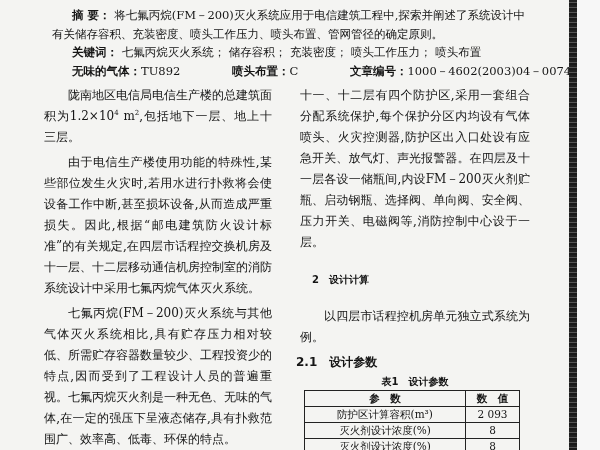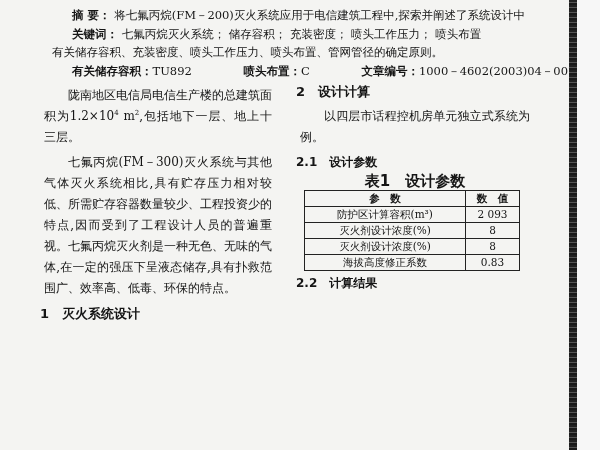--- a/index.html
+++ b/index.html
@@ -8,64 +8,66 @@
   .page{position:absolute;left:0;top:0;width:600px;height:450px;}
   .abstract{position:absolute;left:52px;top:6px;width:400px;font-size:11.5px;line-height:18.5px;}
   .abstract .lbl{font-family:"DejaVu Sans","Liberation Sans",sans-serif;font-weight:bold;}
   .abstract .row{white-space:nowrap;}
   .abstract .ind{padding-left:20px;}
   .meta span{margin-right:24px;}
   .col{position:absolute;font-size:12px;line-height:21px;}
   .colL{left:40px;top:81px;width:236px;}
   .colR{left:296px;top:81px;width:238px;}
   .p{text-indent:24px;margin:4px;text-align:justify;}
-  .h1{font-family:"DejaVu Sans","Liberation Sans",sans-serif;font-weight:bold;font-size:13px;margin:0;}
+  .h1{font-family:"DejaVu Sans","Liberation Sans",sans-serif;font-weight:bold;font-size:10px;margin:16px;}
   .h2{font-family:"DejaVu Sans","Liberation Sans",sans-serif;font-weight:bold;font-size:12px;margin:0;}
-  .cap{font-family:"DejaVu Sans","Liberation Sans",sans-serif;font-weight:bold;font-size:15px;text-align:center;line-height:17px;}
+  .cap{font-family:"DejaVu Sans","Liberation Sans",sans-serif;font-weight:bold;font-size:10px;text-align:center;line-height:17px;}
   table{border-collapse:collapse;font-size:10.5px;}
   .t1{width:216px;margin-left:8px;}
   .t1 td{border:1px solid #222;text-align:center;height:15px;padding:0;line-height:15px;}
   .t1 tr.head td{font-weight:bold;}
   .edge{position:absolute;left:569px;top:0;width:8px;height:450px;
         background:repeating-linear-gradient(180deg,#222 0 2px,#555 2px 3px,#1a1a1a 3px 5px);}
   .edge2{position:absolute;left:577px;top:0;width:23px;height:450px;background:#f7f7f7;}
   .sup{font-size:7px;vertical-align:super;line-height:0;}
 </style>
 </head>
 <body>
 
 <div class="page">
 
   <div class="abstract">
     <div class="row ind">
       <span class="lbl">摘 要：</span>
       <span>将七氟丙烷(FM－200)灭火系统应用于电信建筑工程中,探索并阐述了系统设计中</span>
     </div>
+    <div class="row">
+      <span>有关储存容积、充装密度、喷头工作压力、喷头布置、管网管径的确定原则。</span>
+    </div>
     <div class="row ind">
       <span class="lbl">关键词：</span>
       <span>七氟丙烷灭火系统； 储存容积； 充装密度； 喷头工作压力； 喷头布置</span>
     </div>
-    <div class="row">
-      <span>有关储存容积、充装密度、喷头工作压力、喷头布置、管网管径的确定原则。</span>
-    </div>
     <div class="row ind meta">
-      <span><b class="lbl">有关储存容积：</b><span>TU892</span></span>
+      <span><b class="lbl">无味的气体：</b><span>TU892</span></span>
       <span><b class="lbl">喷头布置：</b><span>C</span></span>
       <span><b class="lbl">文章编号：</b><span>1000－4602(2003)04－0074－02</span></span>
     </div>
   </div>
 
   <div class="col colL">
     <p class="p"><span>陇南地区电信局电信生产楼的总建筑面积为1.2×10</span><span class="sup">4</span><span> m</span><span class="sup">2</span><span>,包括地下一层、地上十三层。</span></p>
-    <p class="p">七氟丙烷(FM－300)灭火系统与其他气体灭火系统相比,具有贮存压力相对较低、所需贮存容器数量较少、工程投资少的特点,因而受到了工程设计人员的普遍重视。七氟丙烷灭火剂是一种无色、无味的气体,在一定的强压下呈液态储存,具有扑救范围广、效率高、低毒、环保的特点。</p>
+    <p class="p">由于电信生产楼使用功能的特殊性,某些部位发生火灾时,若用水进行扑救将会使设备工作中断,甚至损坏设备,从而造成严重损失。因此,根据“邮电建筑防火设计标准”的有关规定,在四层市话程控交换机房及十一层、十二层移动通信机房控制室的消防系统设计中采用七氟丙烷气体灭火系统。</p>
+    <p class="p">七氟丙烷(FM－200)灭火系统与其他气体灭火系统相比,具有贮存压力相对较低、所需贮存容器数量较少、工程投资少的特点,因而受到了工程设计人员的普遍重视。七氟丙烷灭火剂是一种无色、无味的气体,在一定的强压下呈液态储存,具有扑救范围广、效率高、低毒、环保的特点。</p>
     <p class="h1">1　灭火系统设计</p>
 
   </div>
 
   <div class="col colR">
+    <p class="p" style="text-indent:0">十一、十二层有四个防护区,采用一套组合分配系统保护,每个保护分区内均设有气体喷头、火灾控测器,防护区出入口处设有应急开关、放气灯、声光报警器。在四层及十一层各设一储瓶间,内设FM－200灭火剂贮瓶、启动钢瓶、选择阀、单向阀、安全阀、压力开关、电磁阀等,消防控制中心设于一层。</p>
     <p class="h1">2　设计计算</p>
     <p class="p">以四层市话程控机房单元独立式系统为例。</p>
     <p class="h2">2.1　设计参数</p>
     <div class="cap">表1　设计参数</div>
     <table class="t1">
       <tbody>
           <tr class="head">
         <td>参　数</td>
         <td>数　值</td>
       </tr>

